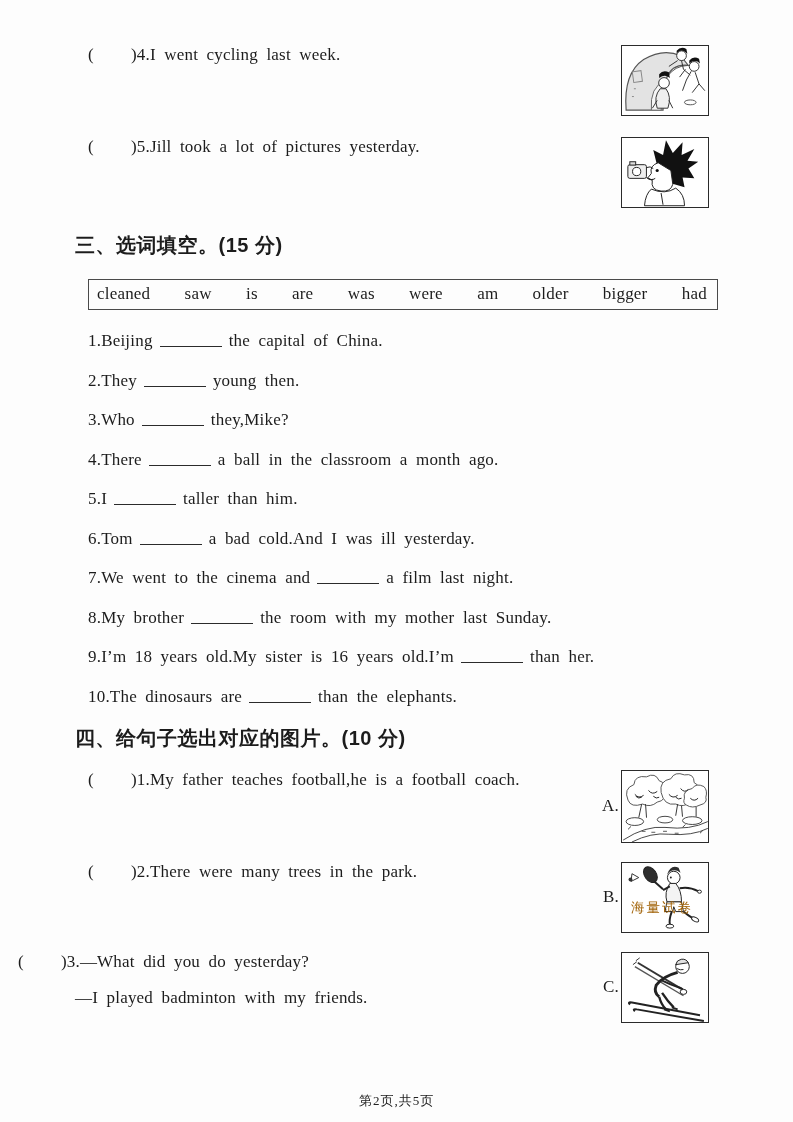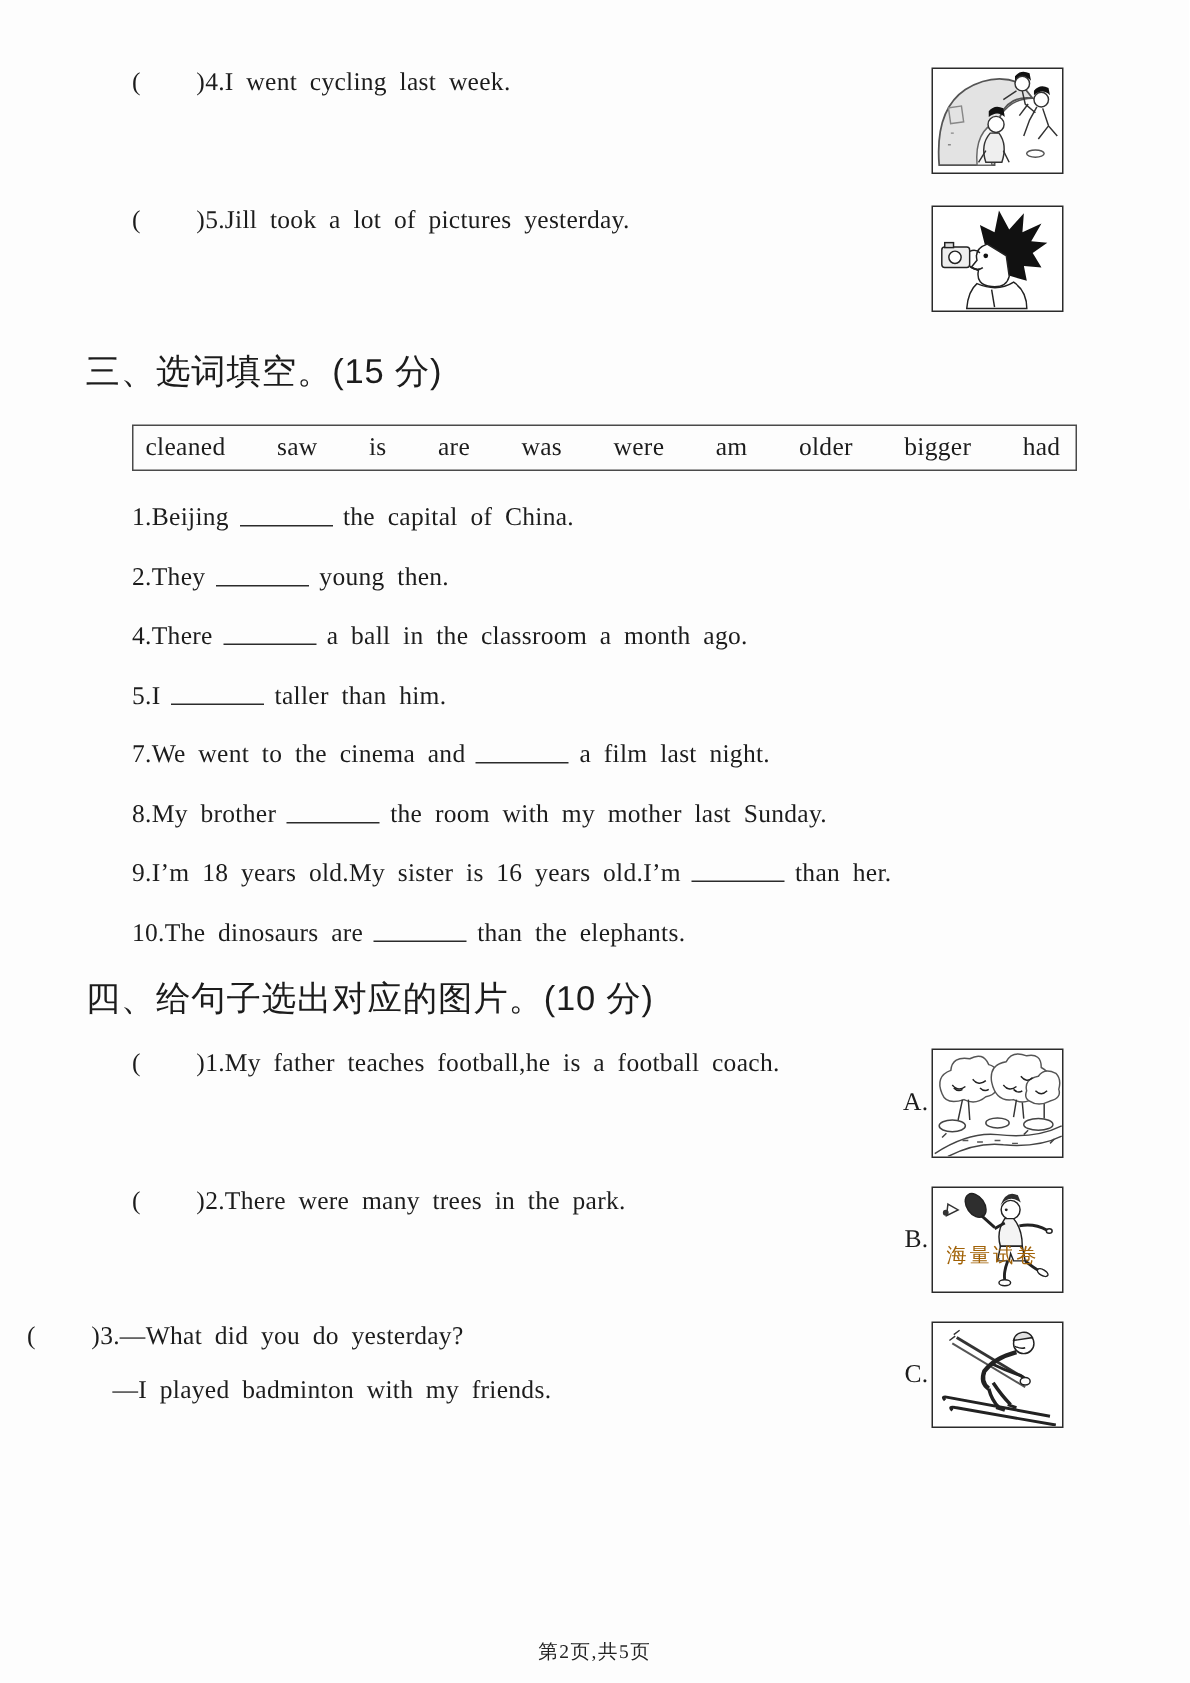--- a/index.html
+++ b/index.html
@@ -11,24 +11,24 @@
     margin: 0 auto;
     background: #fdfdfd;
     color: #1c1c1c;
     font-family: "Liberation Serif", serif;
     font-size: 17px;
     overflow: hidden;
   }
   .en { word-spacing: 4px; letter-spacing: 0.2px; }
   .sec-title {
     font-family: "Liberation Sans", sans-serif;
-    font-weight: 400;
-    font-size: 23px;
+    font-weight: 700;
+    font-size: 20px;
     letter-spacing: 0.5px;
-    margin-left: 57px;
+    margin-left: 75px;
   }
   .pgap { display: inline-block; width: 37px; }
   .blank {
     display: inline-block;
     width: 62px;
     height: 4px;
     border-bottom: 1.3px solid #2b2b2b;
     margin: 0 7px;
     transform: translateY(1px);
   }
@@ -160,22 +160,24 @@
       <span>were</span>
       <span>am</span>
       <span>older</span>
       <span>bigger</span>
       <span>had</span>
     </div>
 
     <div class="fill-items en">
       <div class="fill-line first"><span>1.</span><span>Beijing</span><span class="blank"></span><span>the capital of China.</span></div>
       <div class="fill-line"><span>2.</span><span>They</span><span class="blank"></span><span>young then.</span></div>
+      <div class="fill-line"><span>3.</span><span>Who</span><span class="blank"></span><span>they,Mike?</span></div>
       <div class="fill-line"><span>4.</span><span>There</span><span class="blank"></span><span>a ball in the classroom a month ago.</span></div>
       <div class="fill-line"><span>5.</span><span>I</span><span class="blank"></span><span>taller than him.</span></div>
+      <div class="fill-line"><span>6.</span><span>Tom</span><span class="blank"></span><span>a bad cold.And I was ill yesterday.</span></div>
       <div class="fill-line"><span>7.</span><span>We went to the cinema and</span><span class="blank"></span><span>a film last night.</span></div>
       <div class="fill-line"><span>8.</span><span>My brother</span><span class="blank"></span><span>the room with my mother last Sunday.</span></div>
       <div class="fill-line"><span>9.</span><span>I’m 18 years old.My sister is 16 years old.I’m</span><span class="blank"></span><span>than her.</span></div>
       <div class="fill-line"><span>10.</span><span>The dinosaurs are</span><span class="blank"></span><span>than the elephants.</span></div>
     </div>
   </div>
 
   <div>
     <div class="sec-title t4">四、给句子选出对应的图片。(10 分)</div>
 

